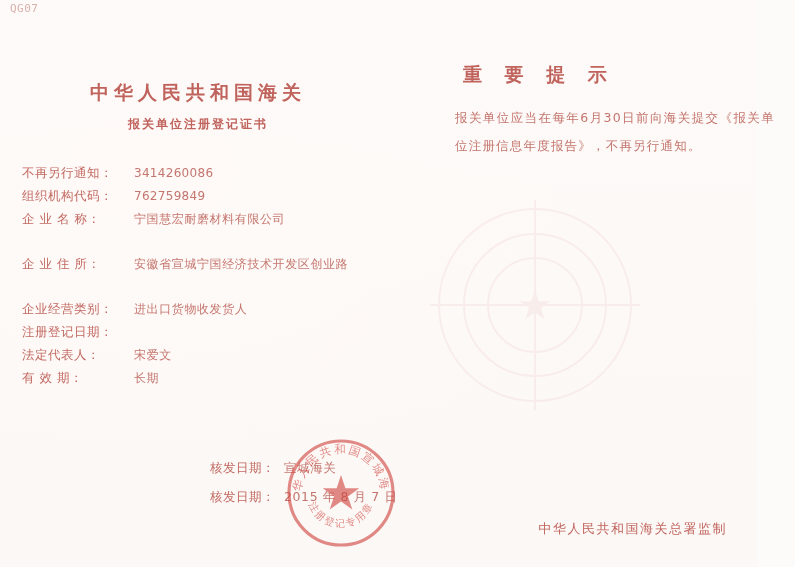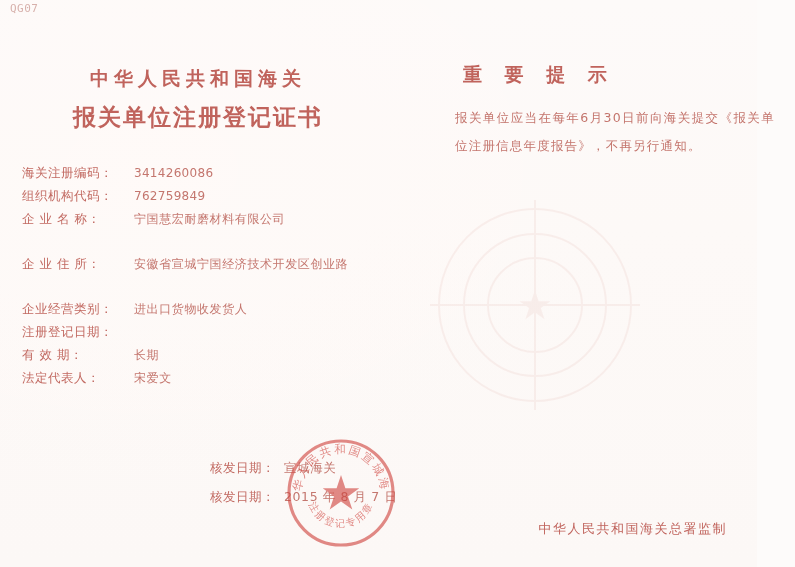--- a/index.html
+++ b/index.html
@@ -30,34 +30,34 @@
     font-size: 11px;
     color: #d7b0ab;
     letter-spacing: 0.5px;
     font-family: "DejaVu Sans Mono", monospace;
   }
 
   
   .left-title {
     position: absolute;
     left: 28px;
-    top: 66px;
+    top: 80px;
     width: 340px;
     text-align: center;
     color: #c0635c;
   }
   .left-title .line1 {
     font-size: 19px;
     letter-spacing: 5px;
     font-weight: bold;
     margin-bottom: 10px;
     white-space: nowrap;
   }
   .left-title .line2 {
-    font-size: 23px;
+    font-size: 12px;
     letter-spacing: 2px;
     font-weight: bold;
     white-space: nowrap;
   }
 
   
   .right-notice {
     position: absolute;
     left: 455px;
     top: 62px;
@@ -226,21 +226,21 @@
     <div class="line2">报关单位注册登记证书</div>
   </div>
 
   <div class="right-notice">
     <div class="notice-title">重 要 提 示</div>
     <div class="notice-body indent">报关单位应当在每年6月30日前向海关提交《报关单位注册信息年度报告》，不再另行通知。</div>
   </div>
 
   <div class="fields">
     <div class="field-row">
-      <div class="field-label">海关注册编码：</div>
+      <div class="field-label">不再另行通知：</div>
       <div class="field-value num">3414260086</div>
     </div>
     <div class="field-row">
       <div class="field-label">组织机构代码：</div>
       <div class="field-value num">762759849</div>
     </div>
     <div class="field-row">
       <div class="field-label">企 业 名 称：</div>
       <div class="field-value">宁国慧宏耐磨材料有限公司</div>
     </div>
@@ -255,26 +255,26 @@
     <div class="gap-md"></div>
 
     <div class="field-row">
       <div class="field-label">企业经营类别：</div>
       <div class="field-value">进出口货物收发货人</div>
     </div>
     <div class="field-row">
       <div class="field-label">注册登记日期：</div>
     </div>
     <div class="field-row">
+      <div class="field-label">法定代表人：</div>
+      <div class="field-value">宋爱文</div>
+    </div>
+    <div class="field-row">
       <div class="field-label">有 效 期：</div>
       <div class="field-value">长期</div>
-    </div>
-    <div class="field-row">
-      <div class="field-label">法定代表人：</div>
-      <div class="field-value">宋爱文</div>
     </div>
   </div>
 
   <div class="issue-block">
     <div class="issue-row">
       <div class="issue-label">核发日期：</div>
       <div class="issue-value">宣城海关</div>
     </div>
     <div class="issue-row">
       <div class="issue-label">核发日期：</div>

